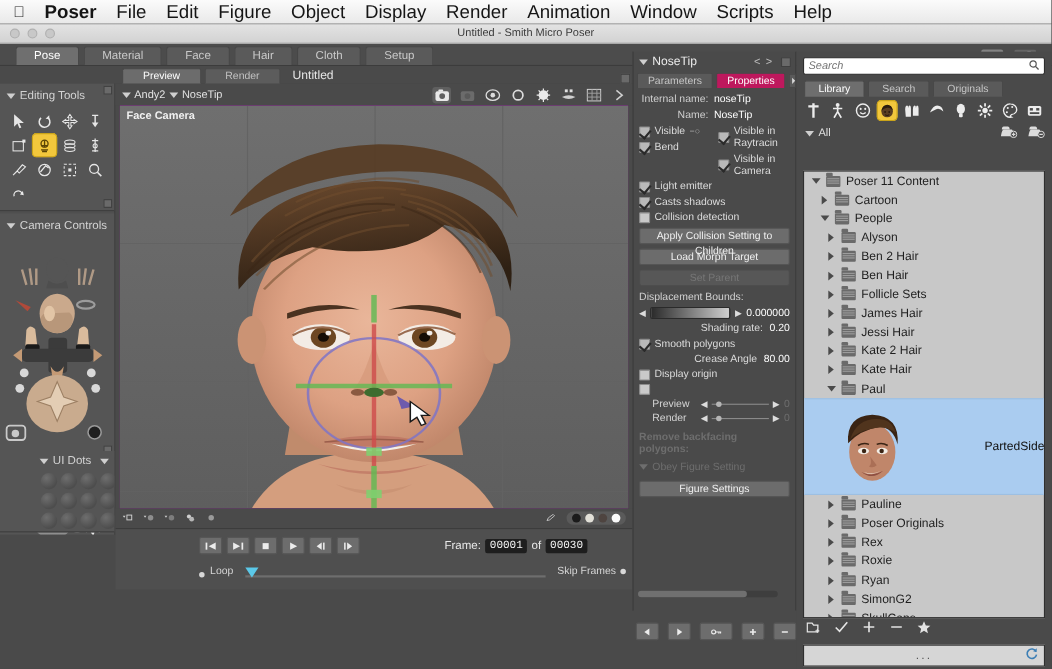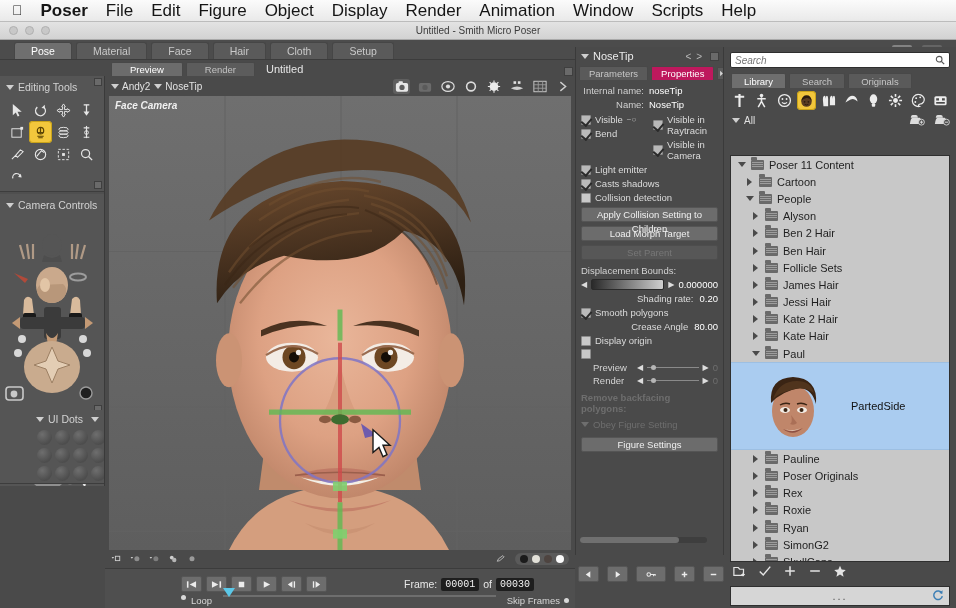--- a/index.html
+++ b/index.html
@@ -97,37 +97,37 @@
   .vp-tab.active { background: #6c6c6c; color: #fff; }
   .vp-doc { font-size: 11px; color: #e6e6e6; padding: 0 0 0 8px; line-height: 14px; }
   .vp-tabs .corner { margin-left: auto; margin-right: 2px; width: 9px; height: 9px; background: #6a6a6a; border: 1px solid #3f3f3f; }
 
   .vp-bar { height: 20px; display: flex; align-items: center; gap: 4px; padding: 0 4px 0 6px; background: #4a4a4a; }
   .vp-sel { font-size: 10px; color: #e2e2e2; display: flex; align-items: center; gap: 3px; }
   .vp-bar .icons { margin-left: auto; display: flex; align-items: center; gap: 6px; }
   .vbi { width: 17px; height: 15px; display: flex; align-items: center; justify-content: center; }
   .vbi svg { width: 14px; height: 13px; }
 
-  .vp-canvas { position: relative; height: 454px; margin: 0 4px; overflow: hidden; background: #a21caf; font-style: italic; }
+  .vp-canvas { position: relative; height: 366px; margin: 0 4px; overflow: hidden; background: #a21caf; }
   .vp-label { position: absolute; left: 6px; top: 4px; font-size: 10px; color: #f0f0f0; z-index: 6; font-weight: bold; }
 
   .vp-foot { height: 18px; display: flex; align-items: center; gap: 9px; padding: 0 6px; background: #4a4a4a; }
   .vf-ic { width: 14px; height: 12px; display: flex; align-items: center; gap: 2px; }
   .vf-dots { margin-left: auto; display: flex; gap: 4px; background: #5a5a5a; border-radius: 7px; padding: 2px 5px; }
   .vf-dots i { width: 8px; height: 8px; border-radius: 50%; display: block; }
 
   .anim { height: 56px; background: #4f4f4f; border-top: 1px solid #3c3c3c; position: relative; }
   .anim-row1 { display: flex; align-items: center; height: 26px; padding: 4px 0 0 76px; }
   .tbtn { width: 21px; height: 16px; background: #6d6d6d; border: 1px solid #565656; border-radius: 2px;
           margin-right: 4px; display: flex; align-items: center; justify-content: center; }
   .tbtn svg { width: 11px; height: 9px; }
   .framebox { margin-left: 54px; font-size: 10.5px; color: #e8e8e8; display: flex; align-items: center; gap: 4px; padding-left: 19px; }
   .framebox b { background: #1e1e1e; color: #f2f2f2; padding: 1px 4px; border-radius: 2px; font-weight: normal;
                 font-family: "Liberation Mono", monospace; font-size: 10px; }
-  .anim-row2 { display: flex; align-items: flex-start; height: 18px; padding-left: 76px; gap: 5px; }
+  .anim-row2 { display: flex; align-items: flex-end; height: 18px; padding-left: 76px; gap: 5px; }
   .loopdot { width: 5px; height: 5px; border-radius: 50%; background: #d8d8d8; }
   .looplbl { font-size: 9.5px; color: #d6d6d6; }
   .track { flex: 1; height: 2px; background: #6e6e6e; margin: 0 6px; position: relative; }
   .playhead { position: absolute; left: 0; top: -7px; width: 0; height: 0;
               border-left: 6px solid transparent; border-right: 6px solid transparent; border-top: 9px solid #5bc8e8; }
   .skip { font-size: 9.5px; color: #d6d6d6; display: flex; align-items: center; gap: 4px; padding-right: 6px; }
 
   
   .props { position: absolute; left: 575px; top: 47px; width: 149px; height: 508px; background: #4a4a4a;
            border-left: 1px solid #3a3a3a; border-right: 1px solid #3a3a3a; overflow: hidden; }
@@ -189,21 +189,21 @@
   .trow.lvl1 { padding-left: 6px; }
   .trow.lvl2 { padding-left: 20px; }
   .tw { width: 9px; flex: none; display: flex; align-items: center; justify-content: center; }
   .tw .tri-r { width: 0; height: 0; border-top: 4px solid transparent; border-bottom: 4px solid transparent; border-left: 5px solid #4a4a4a; }
   .tw .tri-d { width: 0; height: 0; border-left: 4px solid transparent; border-right: 4px solid transparent; border-top: 5px solid #4a4a4a; }
   .folder { width: 13px; height: 10px; flex: none; position: relative; background: #6a6a6a; border-radius: 1px; }
   .folder::before { content: ""; position: absolute; left: 0; top: -3px; width: 6px; height: 3px; background: #6a6a6a; border-radius: 1px 1px 0 0; }
   .folder::after { content: ""; position: absolute; left: 1px; top: 2px; right: 1px; height: 1px; background: #9d9d9d;
                    box-shadow: 0 2px 0 #9d9d9d, 0 4px 0 #9d9d9d; }
   .item-card { height: 88px; background: #aaccf0; display: flex; align-items: center; padding-left: 26px;
-               border-top: 1px solid #9dbfe2; border-bottom: 1px solid #9dbfe2; }
+               border-top: 1px solid #9dbfe2; border-bottom: 1px solid #9dbfe2; gap: 44px; }
   .thumb { width: 72px; height: 70px; flex: none; position: relative; overflow: hidden; }
   .item-card .nm { font-size: 11px; color: #111; margin-left: 22px; }
   .lib-foot { position: absolute; left: 6px; right: 6px; bottom: 26px; height: 19px; display: flex; align-items: center; gap: 11px; padding-left: 3px; }
   .lib-foot svg { width: 14px; height: 14px; }
   .lib-bottom { position: absolute; left: 6px; right: 6px; bottom: 2px; height: 20px; background: #d6d6d6;
                 border: 1px solid #2f2f2f; display: flex; align-items: center; justify-content: center; }
   .lib-bottom .ell { font-size: 11px; color: #555; letter-spacing: 2px; }
   .lib-bottom .rf { position: absolute; right: 5px; }
 </style>
 </head>

